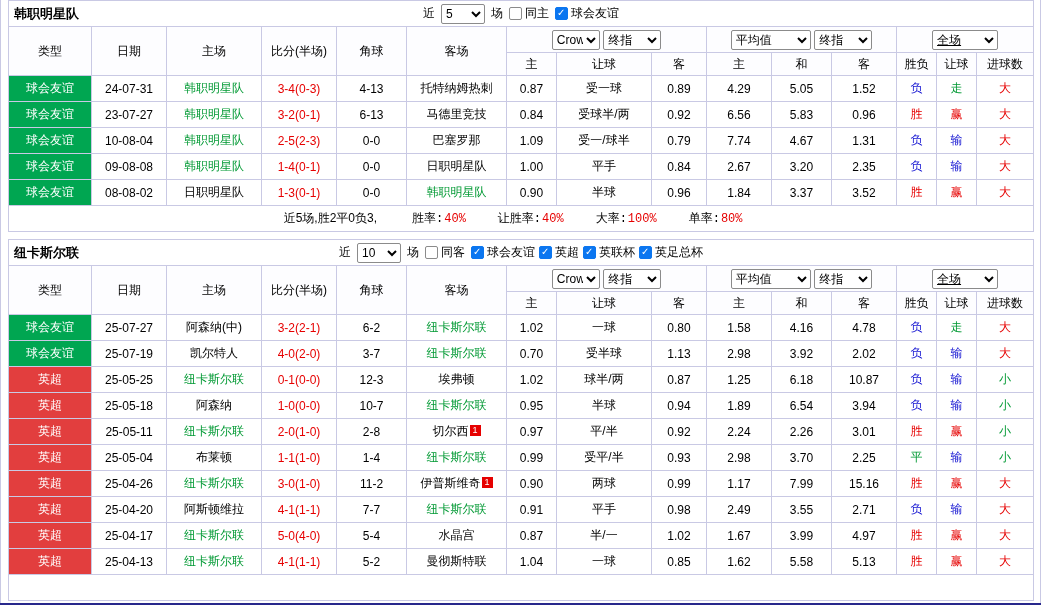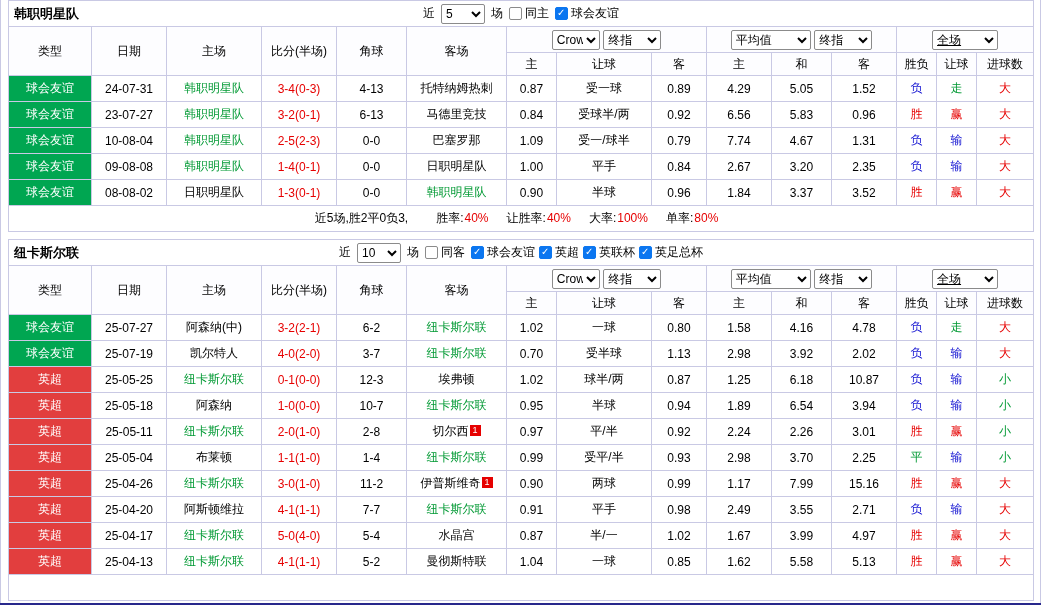--- a/index.html
+++ b/index.html
@@ -35,21 +35,21 @@
   .type-red{background:#e23e3e;color:#fff;}
   .team-hl{color:#009933;}
   .score-cell{color:#e60000;}
   .c-red{color:#e60000;}
   .c-green{color:#009933;}
   .c-blue{color:#1414d2;}
   .badge{background:#e60000;color:#fff;font-size:9px;line-height:11px;min-width:9px;padding:0 1px;display:inline-block;vertical-align:top;margin-left:1px;margin-top:2px;}
   .badge:empty{display:none;}
   .summary-row td{height:25px;}
   .sum-prefix{margin-right:19px;}
-  .sum-item{margin:0 9px;}
+  .sum-item{margin:0 16px;font-family:Liberation Mono, monospace;}
   .sum-value{color:#e60000;margin-left:1px;}
 </style>
 </head>
 <body>
 
 <div class="widget">
   <div class="body-area">
   <table class="stat-table">
     <colgroup>
       <col style="width:83px">

